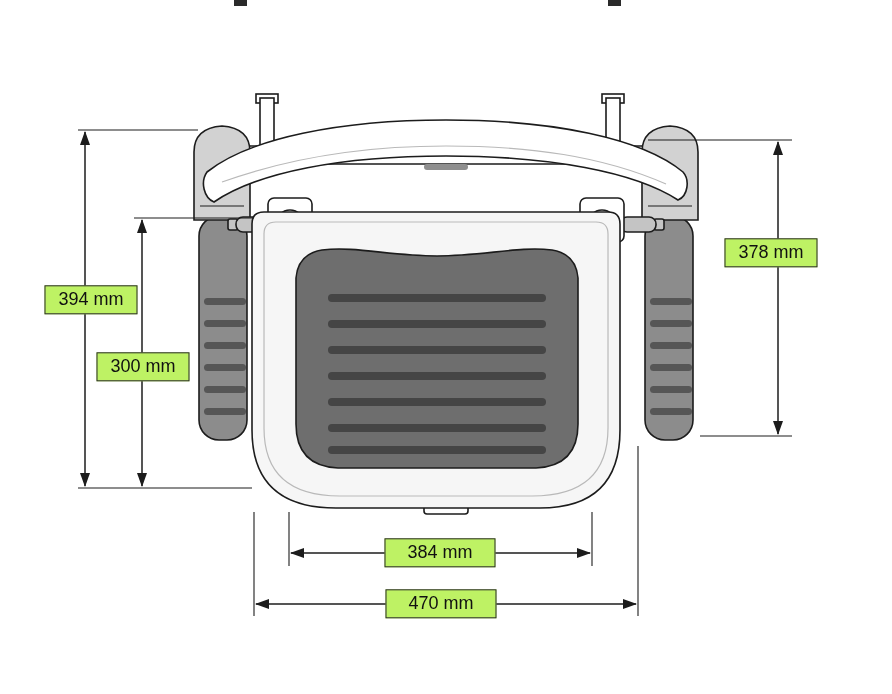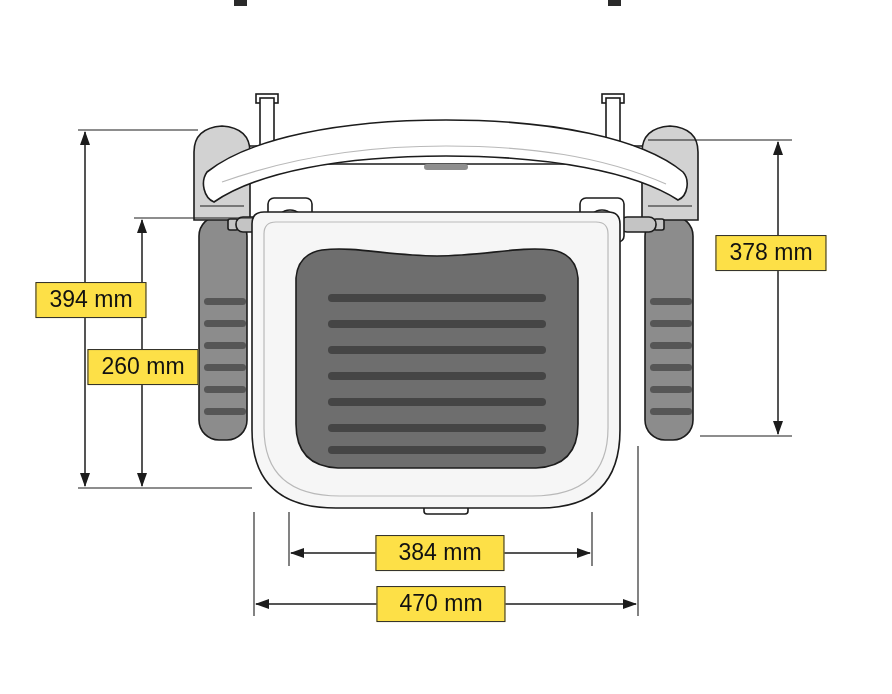--- a/index.html
+++ b/index.html
@@ -25,24 +25,24 @@
   .mount   { fill: var(--mount, #d2d2d2); }
   .metal   { fill: var(--metal, #c4c4c4); }
   .contour { stroke: #b9b9b9; stroke-width: 1.2; fill: none; }
 
   .dim { stroke: var(--line, #111); stroke-width: 1.5; fill: none; }
   .ext { stroke: var(--line, #111); stroke-width: 1.1; fill: none; }
 
   .dim-label {
     position: absolute;
     transform: translate(-50%, -50%);
-    background: #fde047;
+    background: #bef264;
     border: 1.5px solid #2b2b2b;
     padding: 2px 13px;
-    font-size: 23px;
+    font-size: 18px;
     line-height: 1.3;
     color: #111111;
     white-space: nowrap;
     text-align: center;
   }
   .dim-label.wide { padding: 2px 22px; }
 </style>
 </head>
 <body>
 
@@ -151,18 +151,18 @@
     <g>
       <line class="dim" x1="85" y1="132" x2="85" y2="486" marker-start="url(#arrS)" marker-end="url(#arrE)"></line>
       <line class="dim" x1="142" y1="220" x2="142" y2="486" marker-start="url(#arrS)" marker-end="url(#arrE)"></line>
       <line class="dim" x1="778" y1="142" x2="778" y2="434" marker-start="url(#arrS)" marker-end="url(#arrE)"></line>
       <line class="dim" x1="291" y1="553" x2="590" y2="553" marker-start="url(#arrS)" marker-end="url(#arrE)"></line>
       <line class="dim" x1="256" y1="604" x2="636" y2="604" marker-start="url(#arrS)" marker-end="url(#arrE)"></line>
     </g>
   </svg>
 
   <div class="dim-label" style="left:91px;  top:300px;">394 mm</div>
-  <div class="dim-label" style="left:143px; top:367px;">260 mm</div>
+  <div class="dim-label" style="left:143px; top:367px;">300 mm</div>
   <div class="dim-label" style="left:771px; top:253px;">378 mm</div>
   <div class="dim-label wide" style="left:440px; top:553px;">384 mm</div>
   <div class="dim-label wide" style="left:441px; top:604px;text-align:right;">470 mm</div>
 
 </div>
 
 </body></html>

